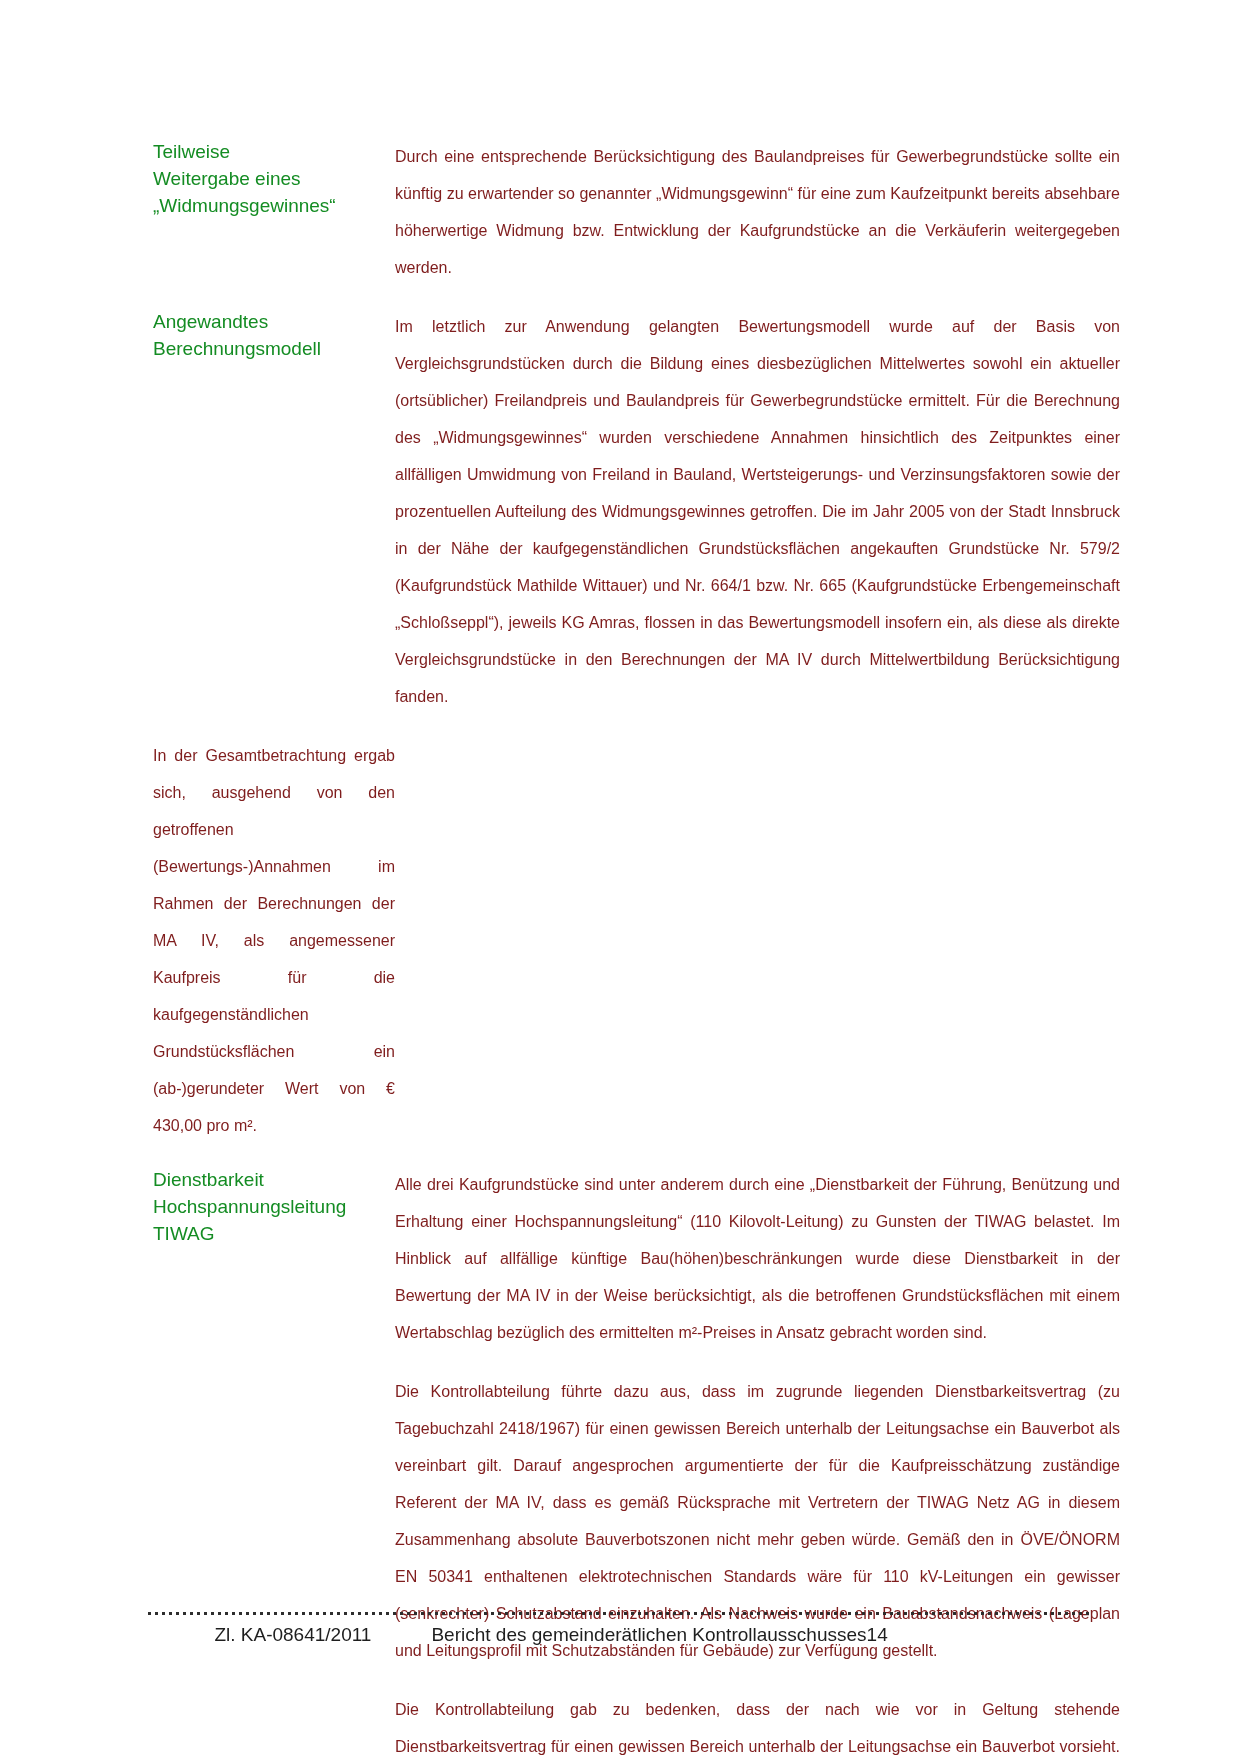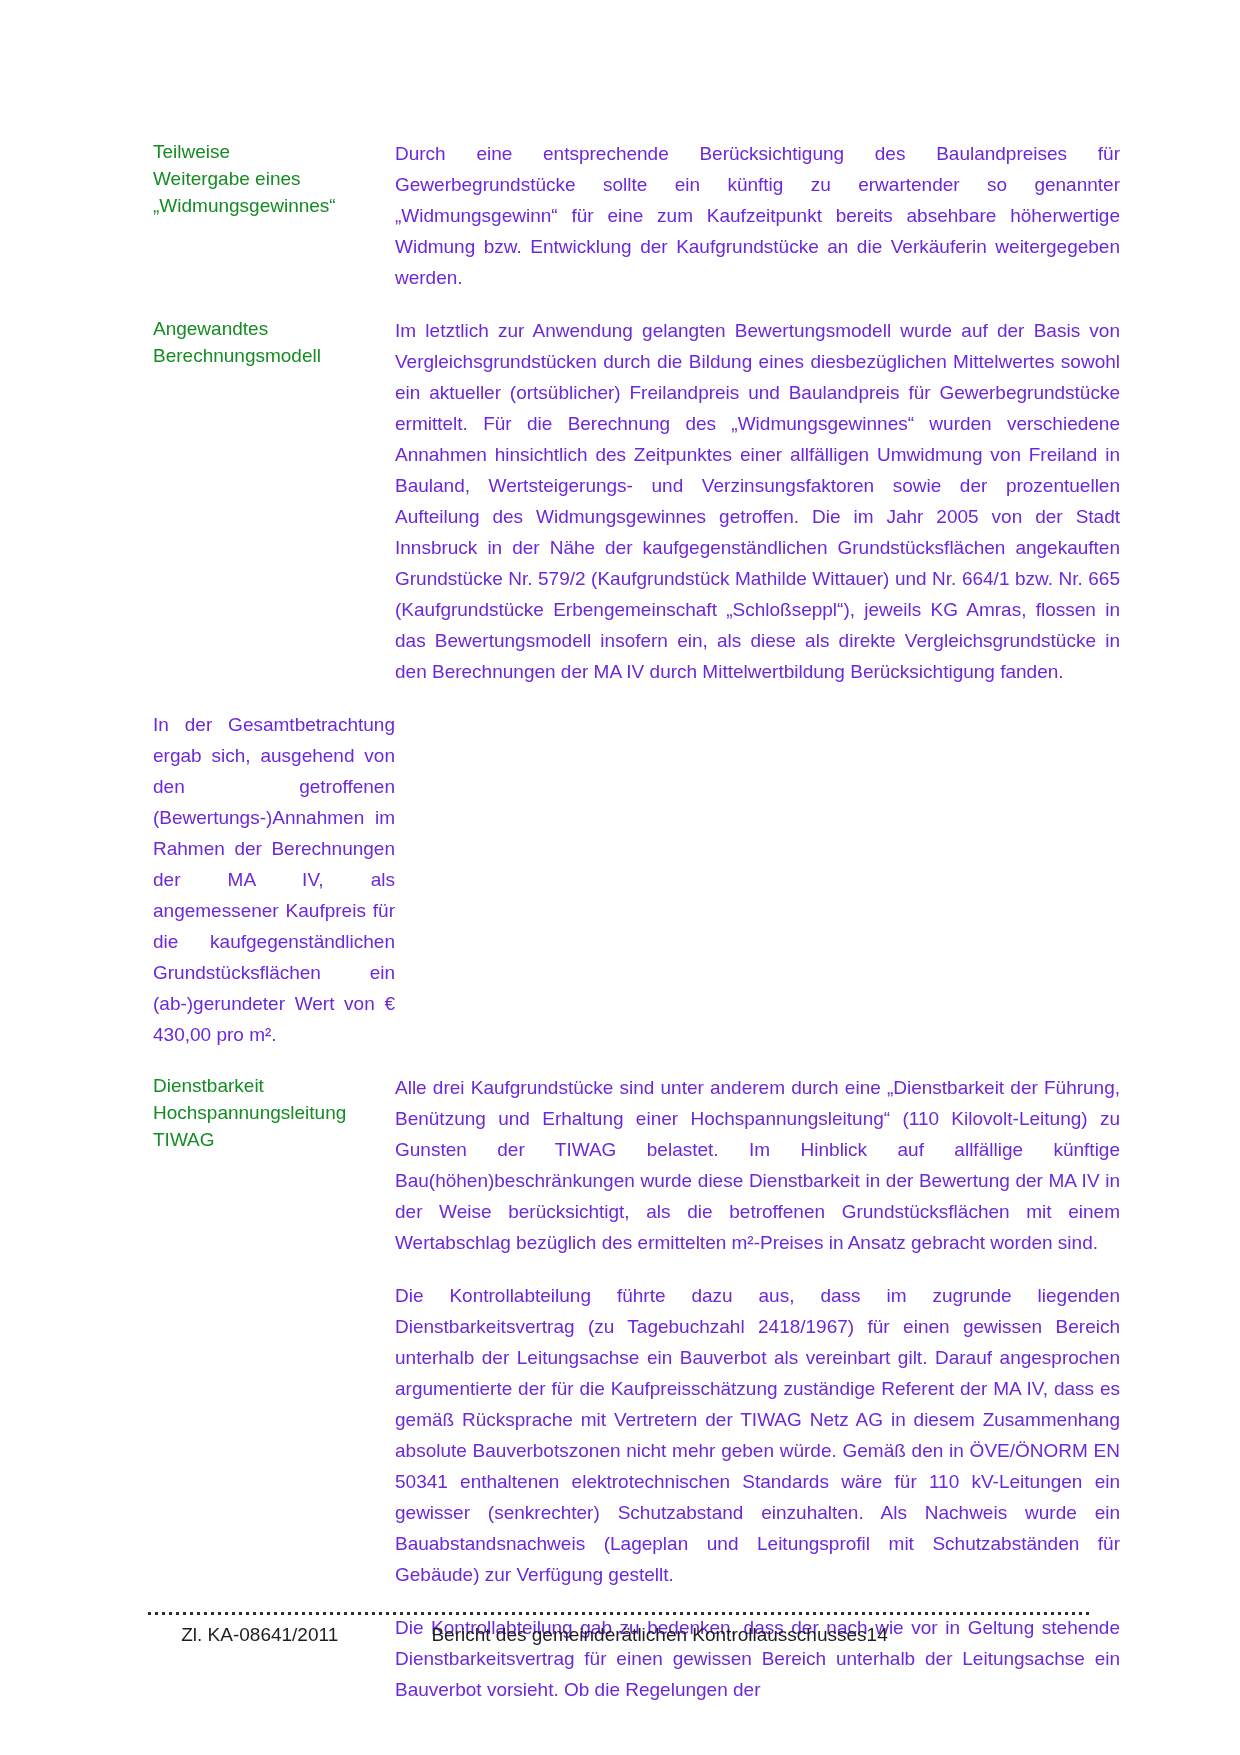--- a/index.html
+++ b/index.html
@@ -27,47 +27,47 @@
   .label-col {
     color: #148c23;
     font-size: 19px;
     line-height: 27px;
     padding-right: 14px;
   }
   .label-line { display: block; }
   .text-col { min-width: 0; }
   .text-col p {
     margin: 0 0 22px 0;
-    font-size: 19px;
-    line-height: 31px;
+    font-size: 16px;
+    line-height: 37px;
     text-align: justify;
     text-justify: inter-word;
     hyphens: manual;
     -webkit-hyphens: manual;
-    color: #6d28d9;
+    color: #7f1d1d;
   }
   .footer {
     position: absolute;
     left: 148px;
     right: 150px;
     top: 1612px;
   }
   .footer-rule {
     height: 3px;
     background: repeating-linear-gradient(90deg, #2d2d2d 0 3px, transparent 3px 7px);
     margin-bottom: 8px;
   }
   .footer-row {
     display: flex;
     align-items: baseline;
     font-size: 19px;
     line-height: 24px;
     color: #1e1e1e;
   }
-  .footer-left  { flex: 1 1 0; text-align: center; }
+  .footer-left  { flex: 1 1 0; text-align: right; }
   .footer-center{ flex: 0 0 auto; text-align: right; padding-left: 60px; }
   .footer-right { flex: 1 1 0; text-align: left; }
 </style>
 </head>
 <body>
 
 <div class="page">
 
   <div class="content">
 

